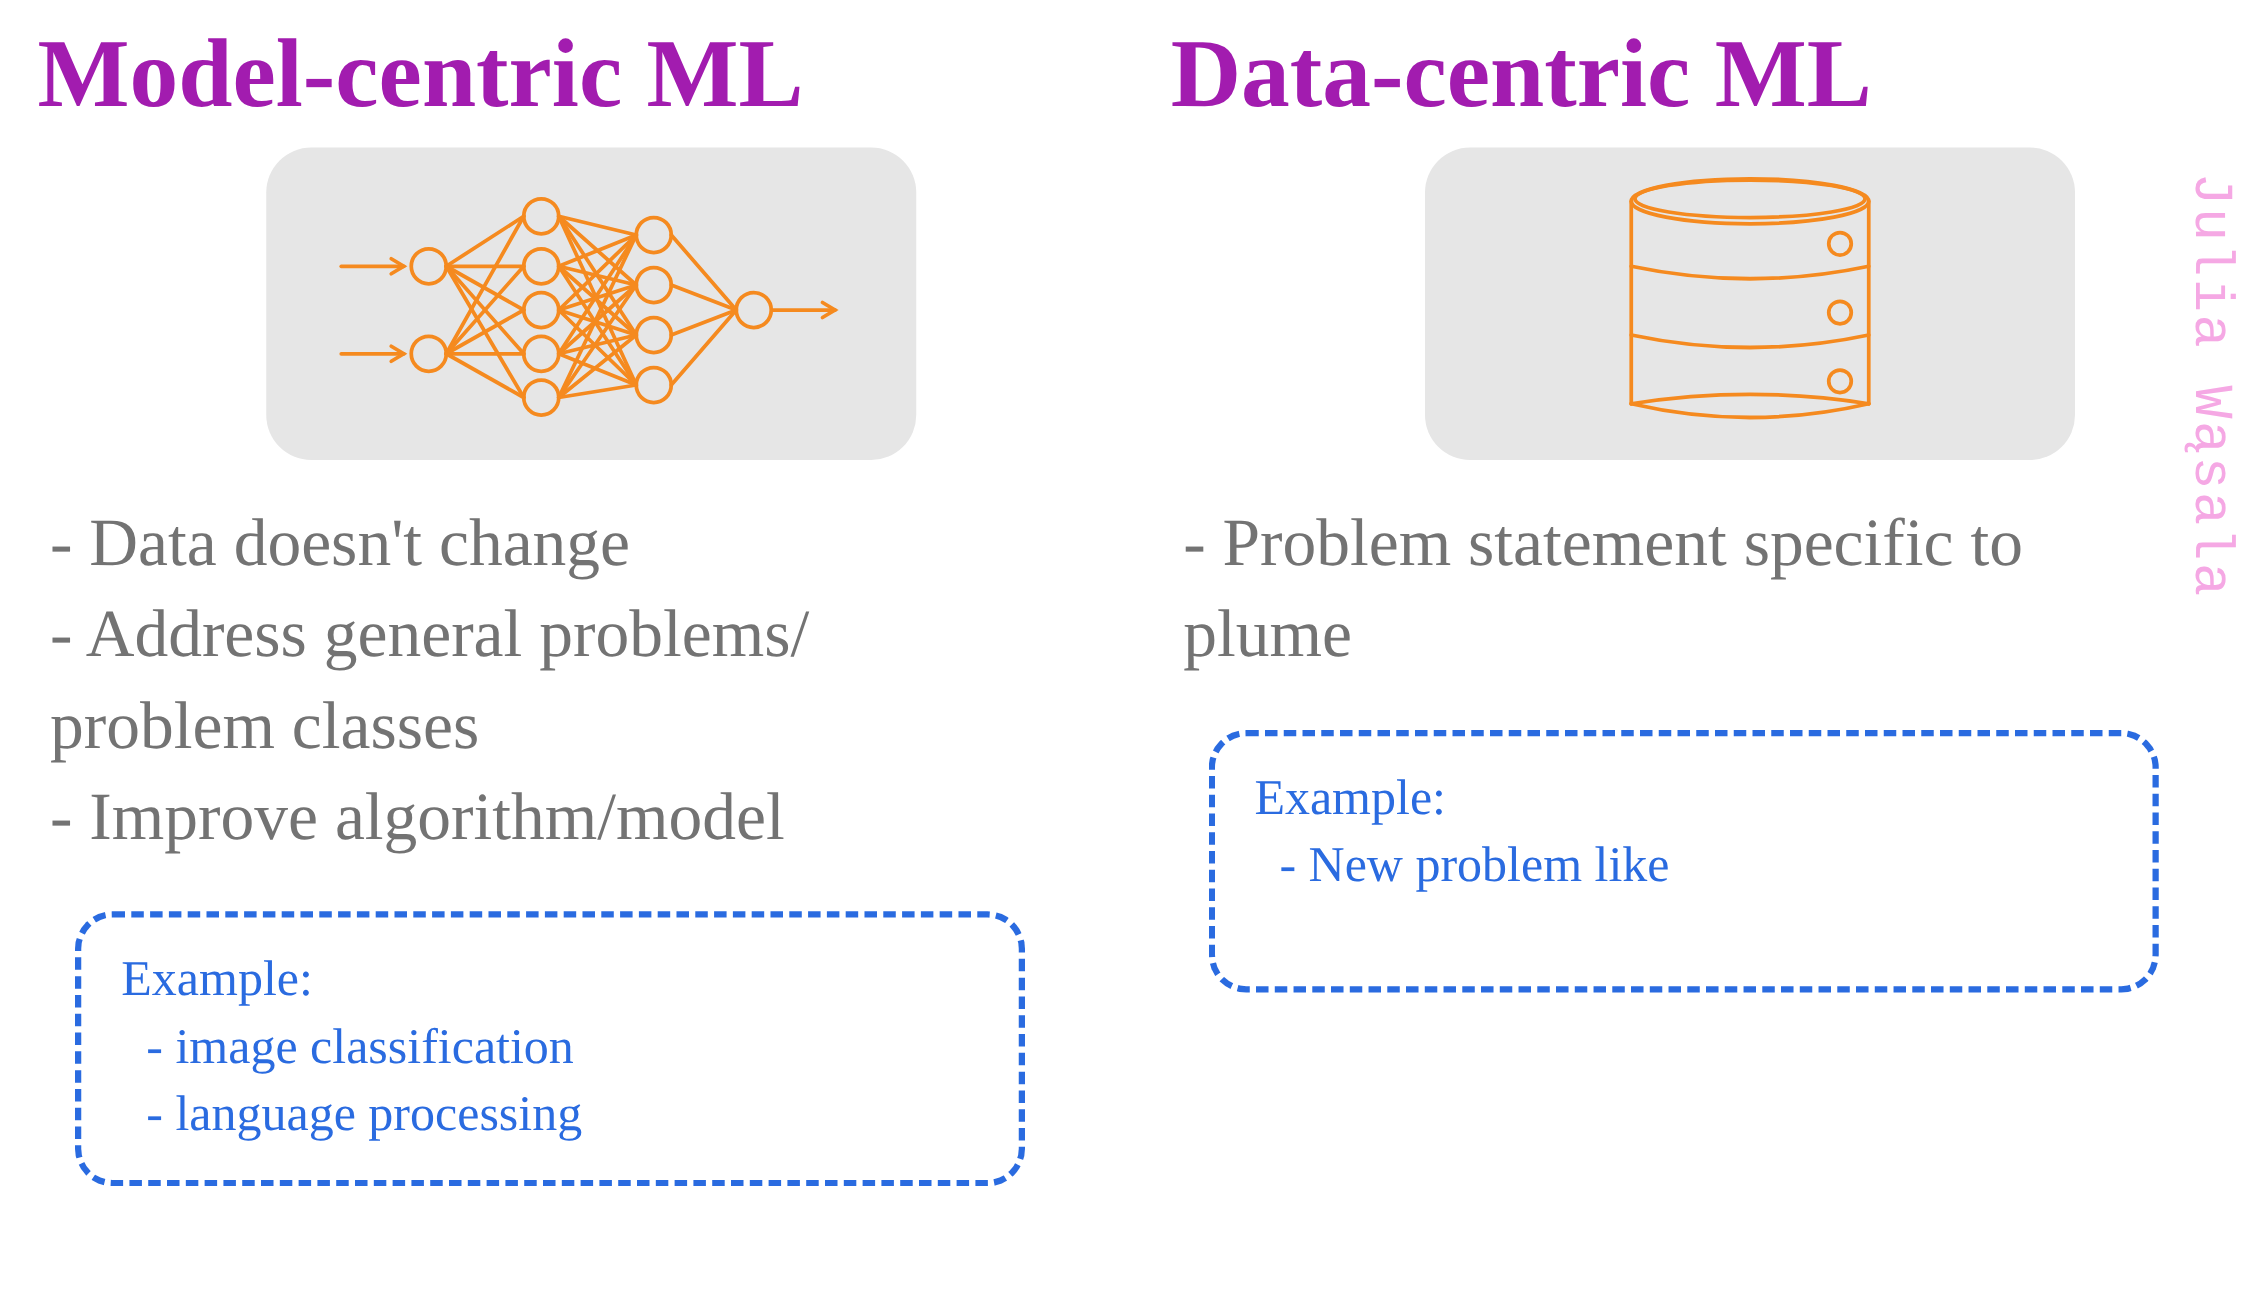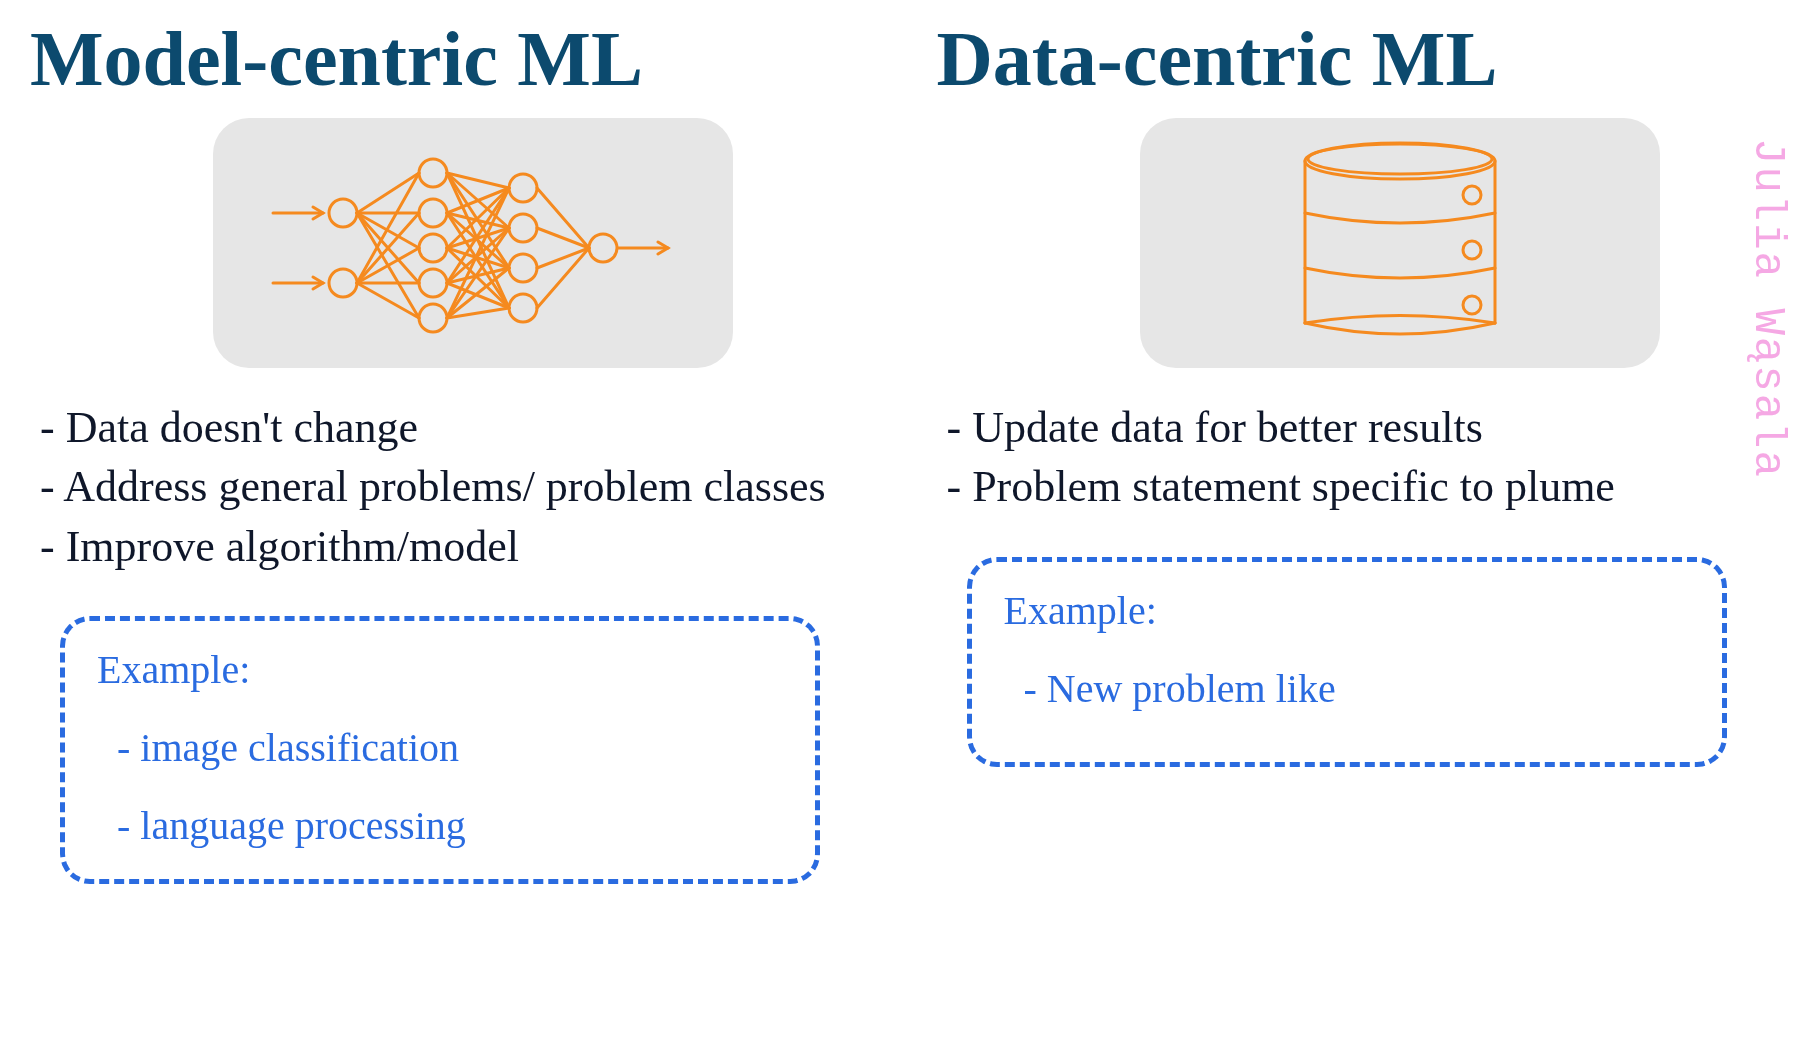--- a/index.html
+++ b/index.html
@@ -19,65 +19,64 @@
   }
   .col {
     position: relative;
     flex: 1;
     display: flex;
     flex-direction: column;
   }
   .title {
     font-size: 78px;
     font-weight: 700;
-    color: #0c4a6e;
+    color: #a21caf;
     margin: 0 0 18px 0;
     line-height: 1.05;
   }
   .illus-wrap {
     width: 100%;
     display: flex;
     justify-content: center;
   }
   .illus {
     background: #e6e6e6;
     border-radius: 36px;
     width: 520px;
     height: 250px;
     margin-left: 40px;
     margin-bottom: 30px;
     display:flex; align-items:center; justify-content:center;
     position:relative;
   }
   .bullets {
-    font-size: 44px;
+    font-size: 54px;
     line-height: 1.35;
     font-weight: 400;
-    color: #0f172a;
+    color: #737373;
     margin: 0 0 40px 10px;
     max-width: 800px;
   }
   .bullets .line { white-space: pre-wrap; }
   .example-box {
     border: 5px dashed #2a6be0;
     border-radius: 30px;
     padding: 22px 32px 26px 32px;
     color: #2a6be0;
     font-size: 40px;
     line-height: 1.35;
     width: 760px;
     margin-left: 30px;
     min-height: 210px;
   }
   .example-label {
     font-size: 40px;
   }
   .example-item {
     padding-left: 20px;
-    margin-top: 24px;
   }
   .author {
     position: absolute;
     top: 120px;
     right: -10px;
     writing-mode: vertical-rl;
     color: #f5a8e4;
     font-size: 44px;
     letter-spacing: 2px;
     font-family: "Courier New", monospace;
@@ -199,21 +198,20 @@
 
             <circle cx="202" cy="62" r="9"></circle>
             <circle cx="202" cy="117" r="9"></circle>
             <circle cx="202" cy="172" r="9"></circle>
           </g>
         </svg>
       </div>
     </div>
 
     <div class="bullets">
-      <div class="line">- Update data for better results</div>
       <div class="line">- Problem statement specific to plume</div>
     </div>
 
     <div class="example-box">
       <div class="example-label">Example:</div>
       <div class="example-item">- New problem like</div>
     </div>
   </div>
 
 </div>

